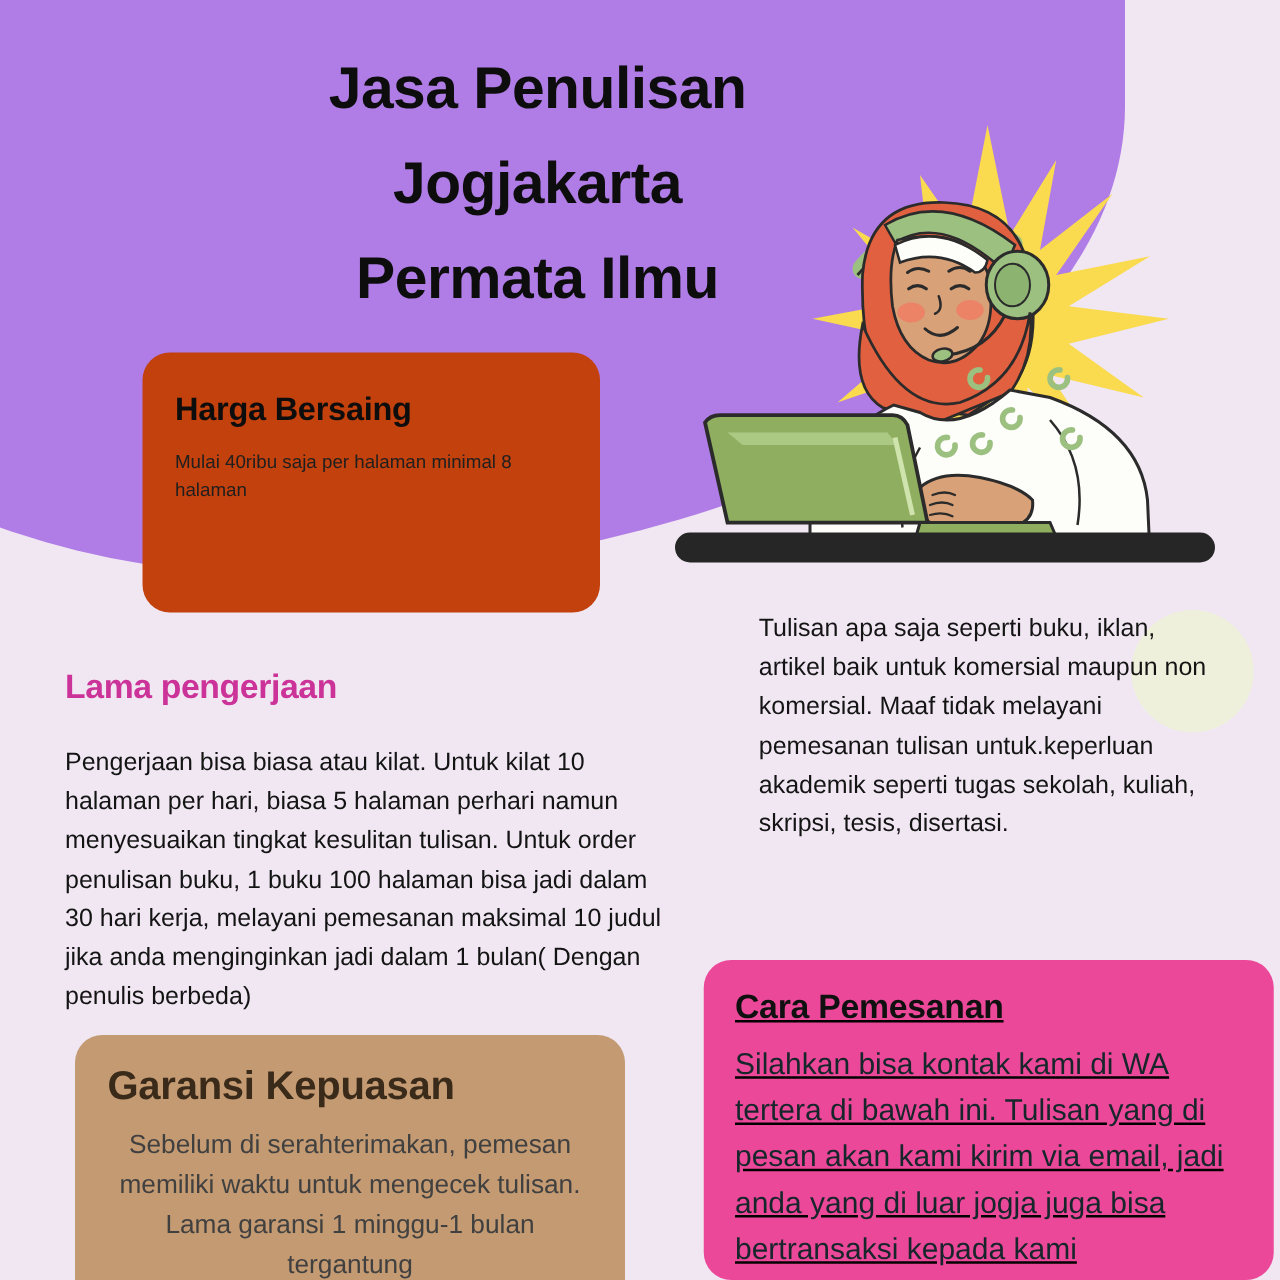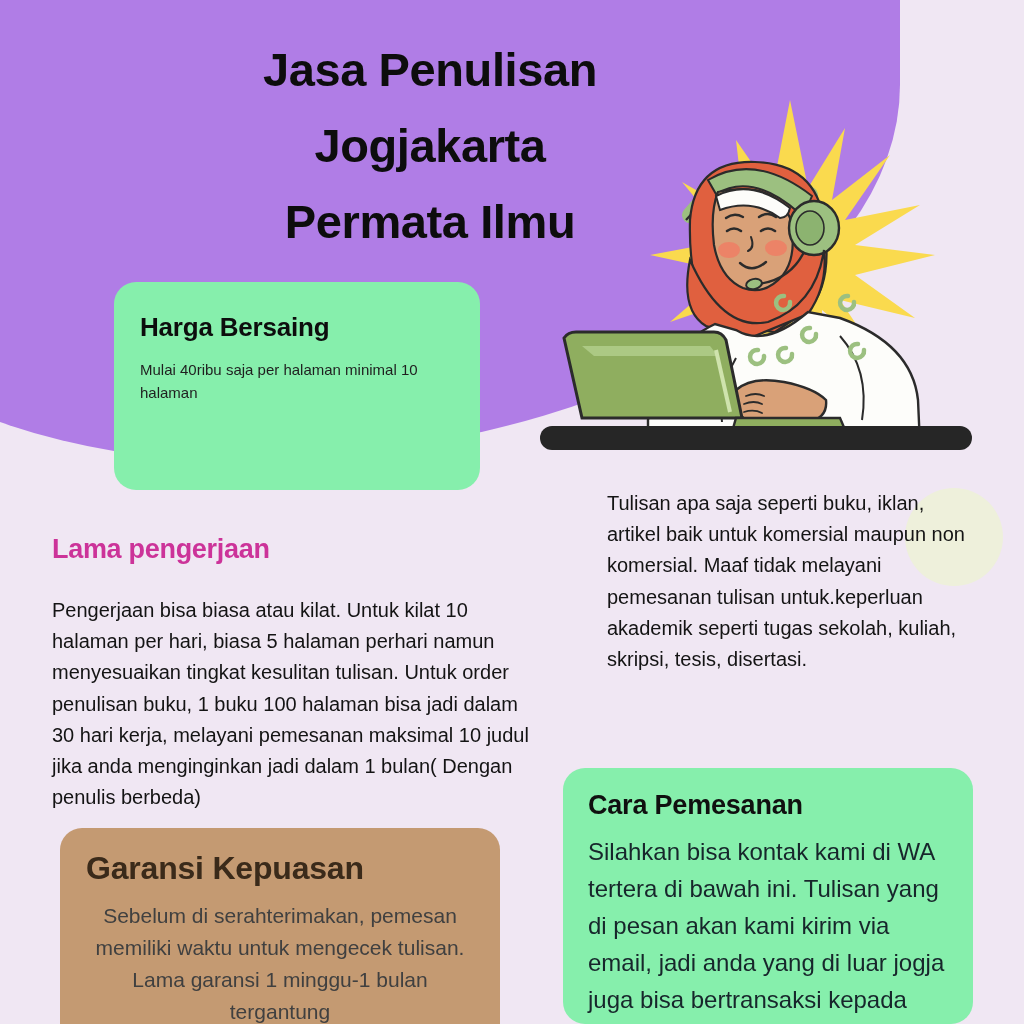--- a/index.html
+++ b/index.html
@@ -75,21 +75,21 @@
   .card {
     position: absolute;
     border-radius: 22px;
   }
 
   .card-green {
     left: 114px;
     top: 282px;
     width: 366px;
     height: 208px;
-    background: #86efac;
+    background: #c2410c;
     padding: 30px 26px 0 26px;
   }
   .card-green .h {
     font-size: 26px;
     font-weight: bold;
     color: #0d0d0d;
     letter-spacing: -0.2px;
   }
   .card-green .p {
     margin-top: 16px;
@@ -117,25 +117,26 @@
     margin-top: 13px;
     font-size: 21px;
     line-height: 1.52;
     color: #404040;
     text-align: center;
   }
 
   .card-cyan {
     left: 563px;
     top: 768px;
-    width: 410px;
+    width: 456px;
     height: 256px;
-    background: #86efac;
+    background: #ec4899;
     padding: 22px 25px 0 25px;
     overflow: hidden;
+    text-decoration: underline;
   }
   .card-cyan .h {
     font-size: 27px;
     font-weight: bold;
     color: #101010;
     letter-spacing: -0.2px;
   }
   .card-cyan .p {
     margin-top: 13px;
     font-size: 24px;
@@ -262,21 +263,21 @@
       <path d="M176 250 L190 312" stroke="#cfe3ad" stroke-width="4" fill="none"></path>
 
       <path d="M196 318 L300 318 L306 332 L192 332 Z" fill="#8fae5f" stroke="#2b2b2b" stroke-width="2.4"></path>
 
       <rect x="0" y="326" width="432" height="24" rx="12" fill="#262626"></rect>
     </svg>
   </div>
 
   <div class="card card-green">
     <div class="h">Harga Bersaing</div>
-    <div class="p">Mulai 40ribu saja per halaman minimal 10 halaman</div>
+    <div class="p">Mulai 40ribu saja per halaman minimal 8 halaman</div>
   </div>
 
   <div class="block-left">
     <div class="h">Lama pengerjaan</div>
     <div class="p">Pengerjaan bisa biasa atau kilat. Untuk kilat 10 halaman per hari, biasa 5 halaman perhari namun menyesuaikan tingkat kesulitan tulisan. Untuk order penulisan buku, 1 buku 100 halaman bisa jadi dalam 30 hari kerja, melayani pemesanan maksimal 10 judul jika anda menginginkan jadi dalam 1 bulan( Dengan penulis berbeda)</div>
   </div>
 
   <div class="block-right">
     <div class="p">Tulisan apa saja seperti buku, iklan, artikel baik untuk komersial maupun non komersial. Maaf tidak melayani pemesanan tulisan untuk.keperluan akademik seperti tugas sekolah, kuliah, skripsi, tesis, disertasi.</div>
   </div>

